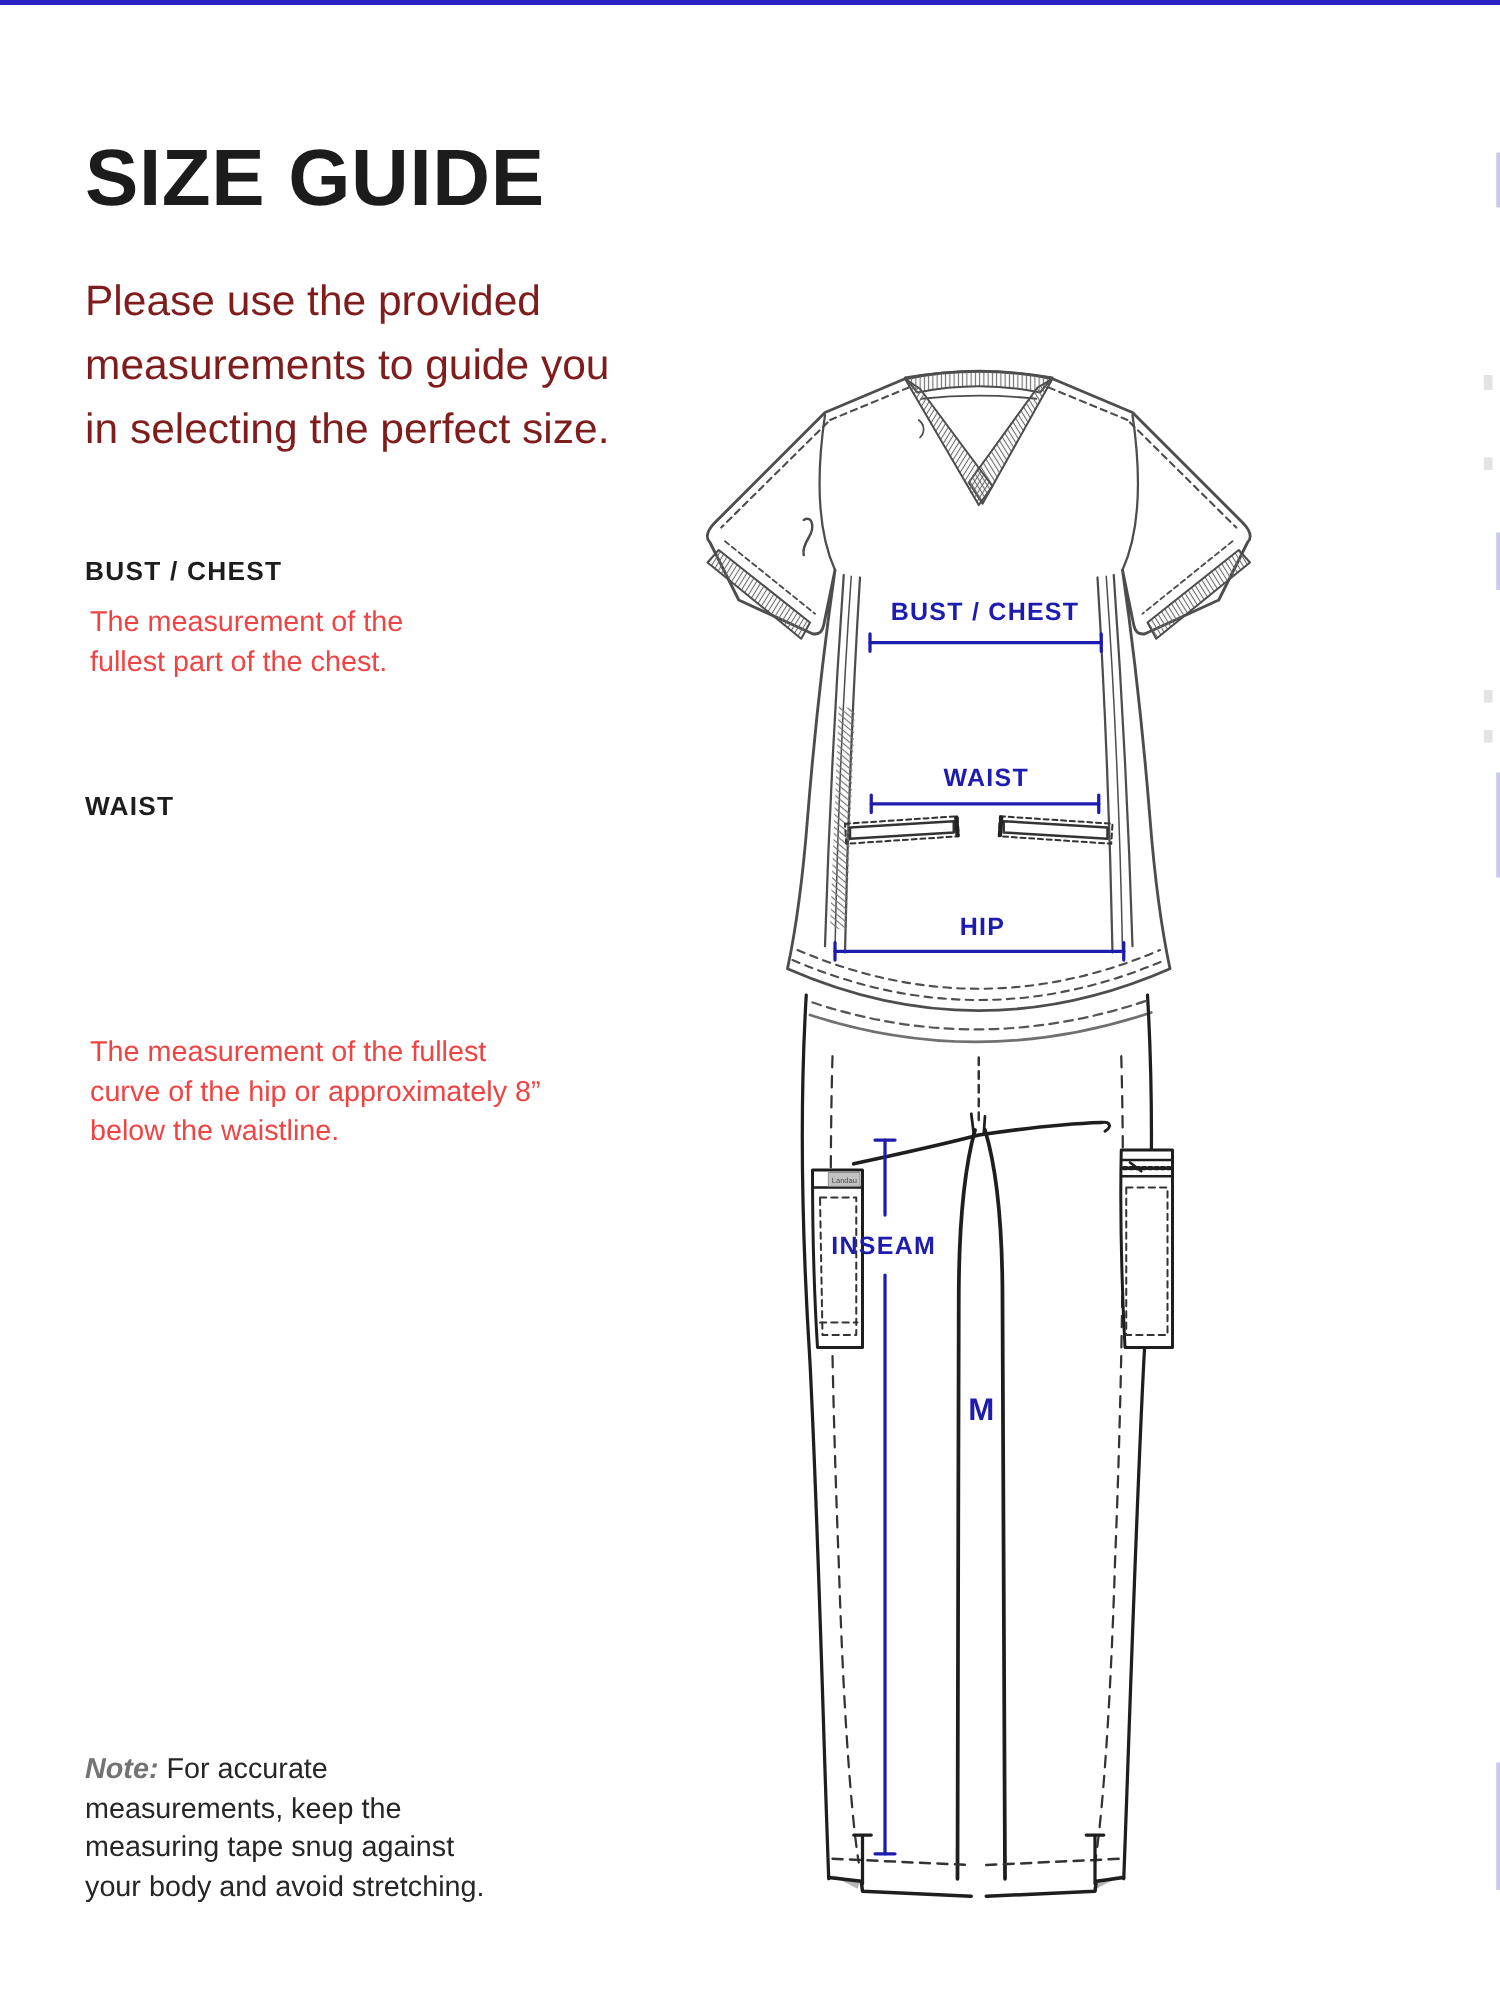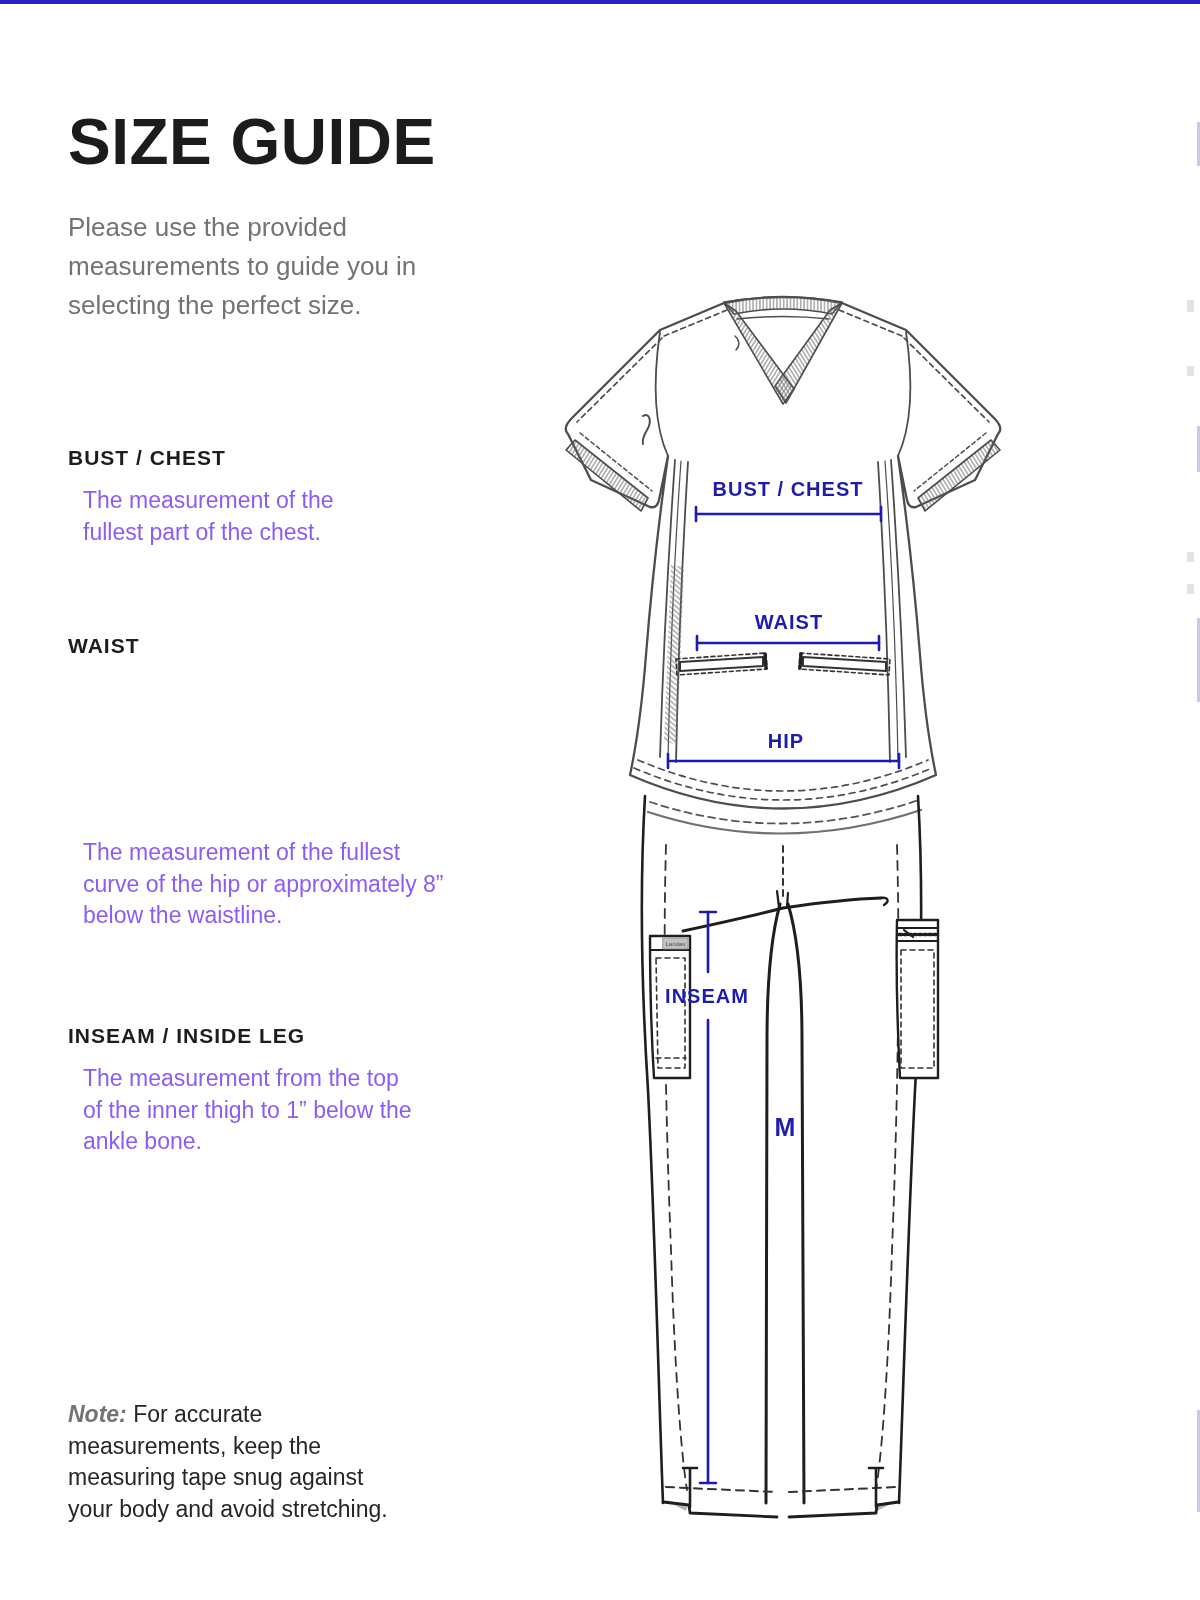--- a/index.html
+++ b/index.html
@@ -1,24 +1,24 @@
 <!DOCTYPE html>
 <html><head>
 <meta charset="utf-8">
 <style>
   html,body{margin:0;padding:0;background:#ffffff;}
   #page{position:relative;width:1200px;height:1600px;background:#ffffff;overflow:hidden;
         font-family:"Liberation Sans","DejaVu Sans",sans-serif;color:#1f1f1f;}
   .top-border{position:absolute;left:0;top:0;width:1200px;height:4px;background:#2a22c4;}
   .title{position:absolute;left:68px;top:66px;font-size:64px;font-weight:700;letter-spacing:.5px;
          color:#1c1c1c;line-height:1.05;}
-  .intro{position:absolute;left:68px;top:182px;width:442px;font-size:26px;line-height:1.5;color:#737373;}
+  .intro{position:absolute;left:68px;top:182px;width:442px;font-size:34px;line-height:1.5;color:#7f1d1d;}
   .sec{position:absolute;left:68px;}
   .sec h3{margin:0 0 12px 0;font-size:21px;font-weight:700;letter-spacing:1px;color:#1d1d1d;}
-  .sec p{margin:15px;font-size:23px;line-height:1.37;color:#8b5cf6;}
+  .sec p{margin:4px;font-size:23px;line-height:1.37;color:#ef4444;}
   .sec1{top:446px;} .sec1 p{width:302px;}
   .sec2{top:634px;} .sec2 p{width:312px;}
   .sec3{top:822px;} .sec3 p{width:372px;}
   .sec4{top:1024px;} .sec4 p{width:332px;}
   .note{position:absolute;left:68px;top:1376px;width:334px;font-size:23px;line-height:1.37;color:#262626;}
   .note b{font-weight:700;color:#737373;font-style:italic;}
   #diagram{position:absolute;left:540px;top:280px;width:500px;height:1250px;}
   .frag{position:absolute;pointer-events:none;}
   .frag.lav{width:3px;background:#c9c9ec;right:0;}
   .frag.gry{width:7px;background:#dcdcdc;right:6px;opacity:.8;}
@@ -40,24 +40,20 @@
   <div class="sec sec1">
     <h3>BUST / CHEST</h3>
     <p>The measurement of the fullest part of the chest.</p>
   </div>
   <div class="sec sec2">
     <h3>WAIST</h3>
   </div>
   <div class="sec sec3">
     <p>The measurement of the fullest curve of the hip or approximately 8” below the waistline.</p>
   </div>
-  <div class="sec sec4">
-    <h3>INSEAM / INSIDE LEG</h3>
-    <p>The measurement from the top of the inner thigh to 1” below the ankle bone.</p>
-  </div>
 
   <p class="note"><b>Note:</b><span> For accurate measurements, keep the measuring tape snug against your body and avoid stretching.</span></p>
 
   <svg id="diagram" viewBox="540 280 500 1250" xmlns="http://www.w3.org/2000/svg">
     <defs>
       <pattern id="ribT" width="3.4" height="14" patternUnits="userSpaceOnUse">
         <path d="M1.7,0V14" stroke="#6b6b6b" stroke-width="0.9"></path>
       </pattern>
       <pattern id="ribL" width="3.4" height="14" patternUnits="userSpaceOnUse" patternTransform="rotate(32)">
         <path d="M1.7,0V14" stroke="#6b6b6b" stroke-width="0.9"></path>

